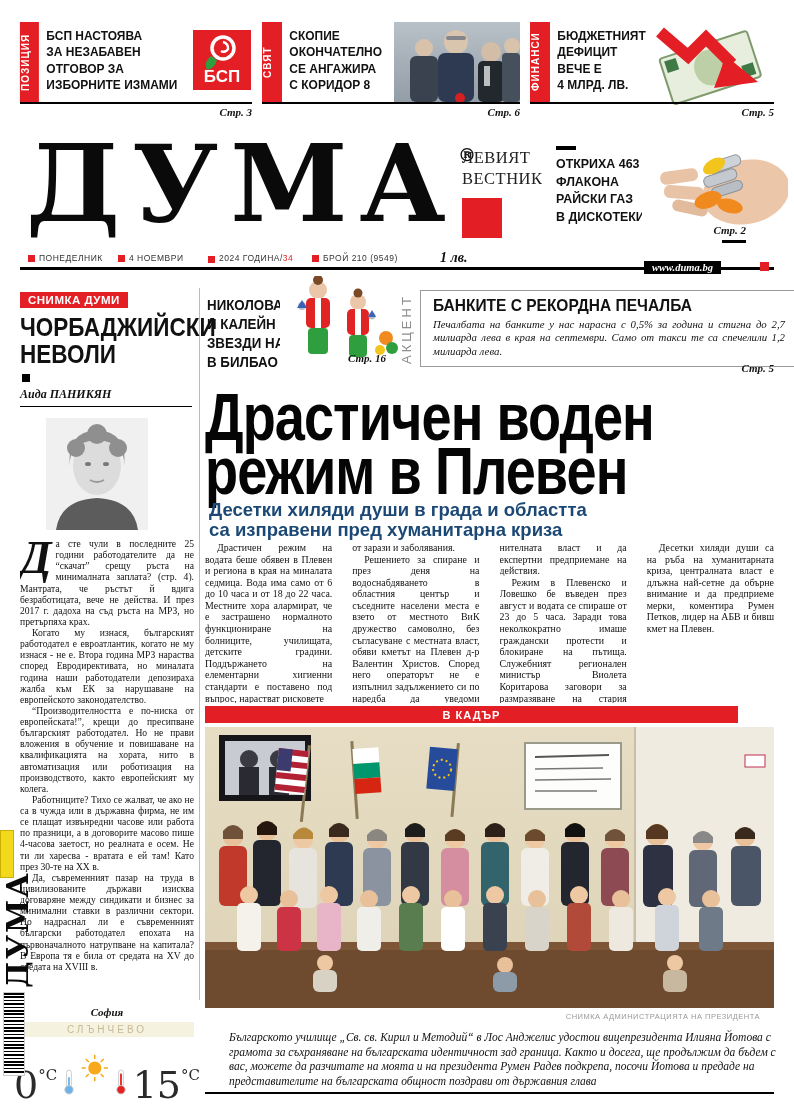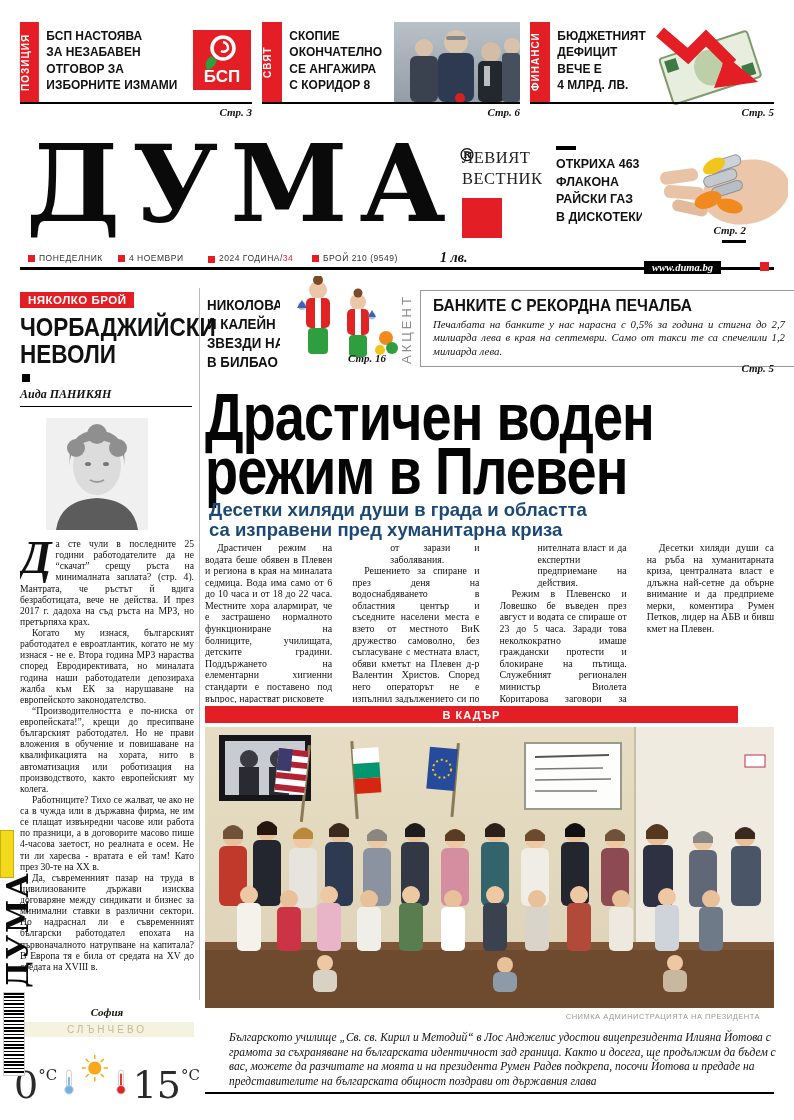--- a/index.html
+++ b/index.html
@@ -66,21 +66,21 @@
 
   
   #headline{font-family:"Liberation Sans",sans-serif;font-weight:bold;font-size:57px;
         line-height:47px;letter-spacing:-1px;transform:scale(.95,1.16);transform-origin:left top;
         white-space:nowrap;color:#050505;}
   #subhead{font-family:"Liberation Sans",sans-serif;font-weight:bold;font-size:18.5px;
         line-height:1.1;color:#1c4875;}
   #cols{display:flex;gap:20px;overflow:hidden;}
   #cols .col{flex:1;font-size:9.9px;line-height:1.17;text-align:justify;overflow:hidden;}
   #cols p{margin:0;text-indent:12px;}
-  #cols p.cont{text-indent:0;margin-left:38px;}
+  #cols p.cont{text-indent:0;}
 
   
   #kadr-bar{background:#e31e24;color:#fff;font-family:"Liberation Sans",sans-serif;font-weight:bold;
         font-size:11px;letter-spacing:1px;display:flex;align-items:center;justify-content:center;}
   #credit{font-family:"Liberation Sans",sans-serif;font-size:7.5px;color:#999;letter-spacing:.5px;
         text-align:right;}
   #caption{font-style:italic;font-size:11.5px;line-height:1.28;margin-left:24px;}
   #bottom-rule{border-top:2px solid #000;}
 
   
@@ -237,21 +237,21 @@
       <span class="rb"></span>
       <span>БРОЙ 210 (9549)</span>
     </div>
   <div class="abs" id="price" style="left:440px;top:250px;">1 лв.</div>
   <div class="abs" id="thickline" style="left:20px;top:267px;width:754px;"></div>
   <div class="abs" id="site-box" style="left:644px;top:261px;">www.duma.bg</div>
   <div class="abs" style="left:760px;top:262px;width:9px;height:9px;background:#e31e24;"></div>
 
   <div class="abs" id="left-rule" style="left:199px;top:288px;height:712px;"></div>
 
-  <div class="abs" style="left:20px;top:290px;"><span class="kicker">НЯКОЛКО БРОЙ</span></div>
+  <div class="abs" style="left:20px;top:290px;"><span class="kicker">СНИМКА ДУМИ</span></div>
   <div class="abs op-title" style="left:20px;top:314px;">
     <div>ЧОРБАДЖИЙСКИ</div>
       <div>НЕВОЛИ</div>
   </div>
   <div class="abs sq" style="left:22px;top:374px;"></div>
   <div class="abs author" style="left:20px;top:387px;">Аида ПАНИКЯН</div>
   <div class="abs op-rule" style="left:20px;top:406px;width:172px;"></div>
 
   <div class="abs" style="left:46px;top:418px;">
     <svg width="102" height="112" viewBox="0 0 102 112">

